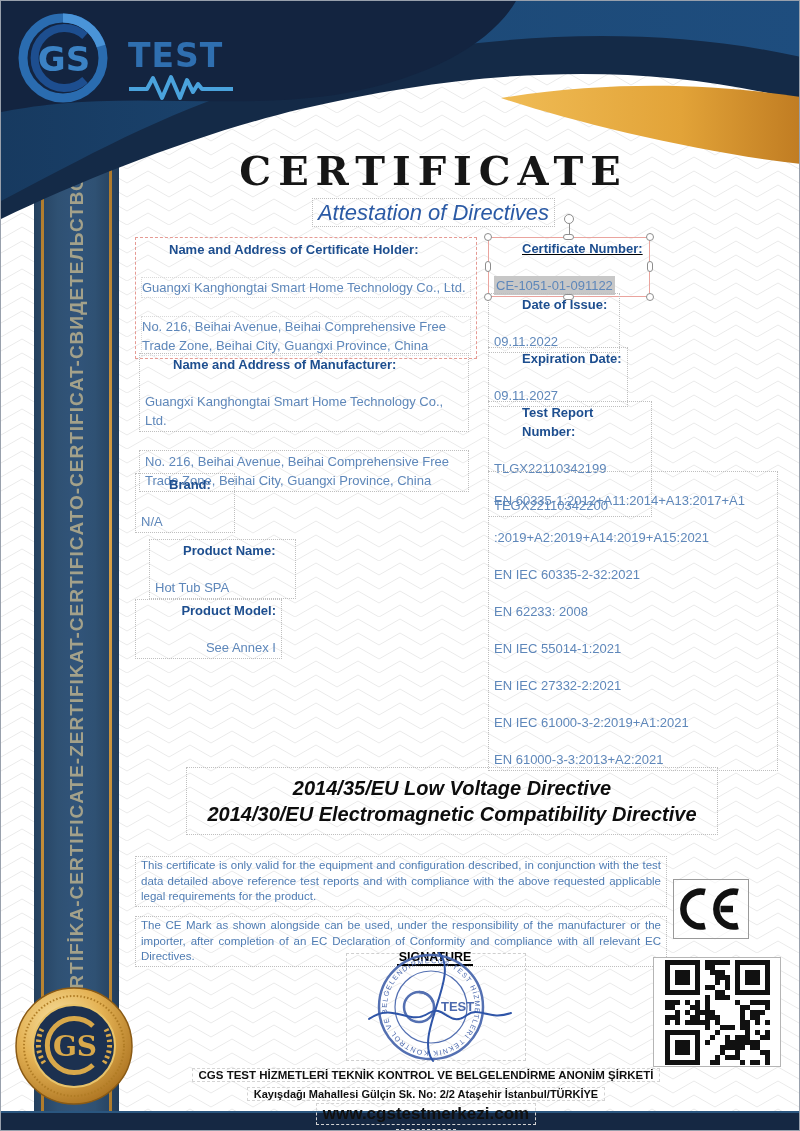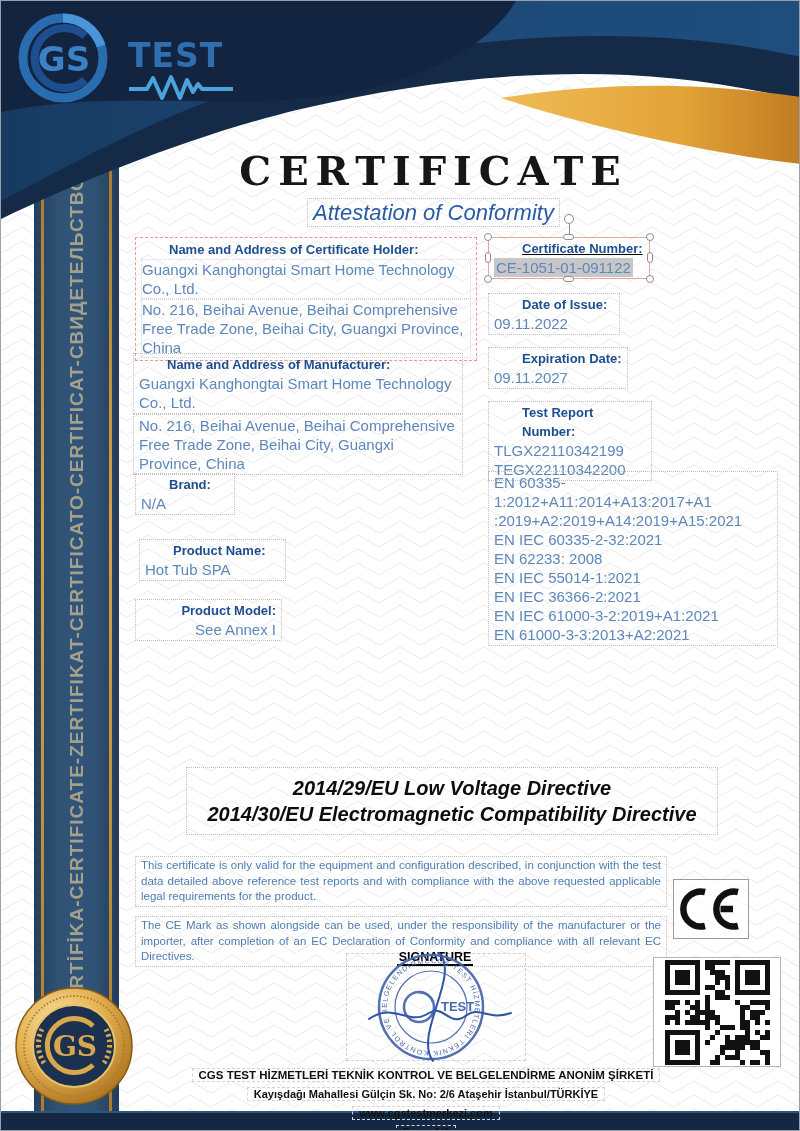--- a/index.html
+++ b/index.html
@@ -17,32 +17,32 @@
          writing-mode:vertical-rl;color:rgba(176,170,140,.9);font-size:19px;font-weight:600;
          letter-spacing:1px;white-space:nowrap;}
   
   .header-svg{left:0;top:0;z-index:2;}
   .bottombar{left:0;right:0;bottom:0;height:17px;background:#152843;border-top:2px solid #2a567f;z-index:2;}
   .medallion{left:8px;top:980px;z-index:4;}
   
   .content{position:absolute;inset:0;z-index:6;border-radius:18px;}
   .b{position:absolute;}
   .l{font-weight:bold;color:#1d4e8f;font-size:13px;line-height:19px;padding-left:28px;}
-  .v{color:#5e87ba;font-size:15px;line-height:19px;}
+  .v{color:#5e87ba;font-size:13px;line-height:19px;margin-top:18px;}
   .dot{border:1px dotted #bfbfbf;}
   .reddash{border:1px dashed #e59a93;}
   .pad{padding:1px 5px;}
   .title{font-family:"DejaVu Serif",serif;font-weight:bold;color:#161616;font-size:40px;letter-spacing:7px;}
   .subtitle{font-style:italic;color:#2b5aa5;font-size:22px;}
   .para{color:#4f7cb3;font-size:13px;line-height:17.5px;text-align:justify;}
   .fine{color:#4f7cb3;font-size:11.5px;line-height:15.5px;text-align:justify;}
   .directives{font-style:italic;font-weight:bold;color:#0d0d0d;font-size:20px;line-height:26px;text-align:center;}
   .footer-line{display:inline-block;border:1px dashed #d4d4d4;padding:0 6px;color:#101010;}
   .f1{font-weight:bold;font-size:11.5px;} .f2{font-weight:bold;font-size:11px;}
-  .f3{font-weight:bold;font-size:11px;} .f4{font-weight:bold;font-size:10.5px;}
+  .f3{font-weight:bold;font-size:17px;} .f4{font-weight:bold;font-size:10.5px;}
   .center{text-align:center;}
   
   .selbox{border:1.5px solid #eaa49e;background:rgba(255,255,255,.15);text-decoration:underline;}
   .hl{background:#c7c7c7;display:inline-block;padding:0 2px;}
   .handle{position:absolute;background:#fff;border:1px solid #8d8d8d;box-sizing:border-box;z-index:8;}
   .h-c{width:8px;height:8px;border-radius:50%;}
   .h-h{width:11px;height:6px;border-radius:3px;}
   .h-v{width:6px;height:11px;border-radius:3px;}
   .rot-stem{position:absolute;left:50%;top:-14px;width:1px;height:13px;background:#8d8d8d;}
   .rot{left:calc(50% - 5px);top:-24px;width:10px;height:10px;border-radius:50%;}
@@ -130,42 +130,42 @@
   </svg>
 
   <div class="abs bottombar"></div>
 
   <div class="content">
 
     <div class="b center" style="left:135px;top:146px;width:595px;">
       <span class="title">CERTIFICATE</span>
     </div>
     <div class="b center" style="left:135px;top:199px;width:595px;">
-      <span class="subtitle dot pad">Attestation of Conformity</span>
+      <span class="subtitle dot pad">Attestation of Directives</span>
     </div>
 
     <div class="b reddash" style="left:134px;top:236px;width:330px;padding:2px 5px;">
       <div class="l">Name and Address of Certificate Holder:</div>
       <div class="v dot" style="border-color:#d9d9d9;">Guangxi Kanghongtai Smart Home Technology Co., Ltd.</div>
       <div class="v dot" style="border-color:#d9d9d9;">No. 216, Beihai Avenue, Beihai Comprehensive Free Trade Zone, Beihai City, Guangxi Province, China</div>
     </div>
 
-    <div class="b" style="left:132px;top:352px;width:330px;">
+    <div class="b" style="left:138px;top:352px;width:330px;">
       <div class="dot pad">
         <div class="l">Name and Address of Manufacturer:</div>
         <div class="v">Guangxi Kanghongtai Smart Home Technology Co., Ltd.</div>
       </div>
       <div class="v dot pad">No. 216, Beihai Avenue, Beihai Comprehensive Free Trade Zone, Beihai City, Guangxi Province, China</div>
     </div>
 
     <div class="b dot pad" style="left:134px;top:472px;width:88px;">
       <div class="l">Brand:</div>
       <div class="v">N/A</div>
     </div>
-    <div class="b dot pad" style="left:138px;top:538px;width:135px;">
+    <div class="b dot pad" style="left:148px;top:538px;width:135px;">
       <div class="l">Product Name:</div>
       <div class="v">Hot Tub SPA</div>
     </div>
     <div class="b dot pad" style="left:134px;top:598px;width:135px;text-align:right;">
       <div class="l">Product Model:</div>
       <div class="v">See Annex I</div>
     </div>
 
     <div class="b selbox pad" style="left:487px;top:236px;width:150px;">
       <div class="l">Certificate Number:</div>
@@ -196,28 +196,28 @@
       <div class="v">TLGX22110342199</div>
       <div class="v">TEGX22110342200</div>
     </div>
 
     <div class="b dot pad" style="left:487px;top:470px;width:278px;">
       <div class="v">EN 60335-1:2012+A11:2014+A13:2017+A1</div>
       <div class="v">:2019+A2:2019+A14:2019+A15:2021</div>
       <div class="v">EN IEC 60335-2-32:2021</div>
       <div class="v">EN 62233: 2008</div>
       <div class="v">EN IEC 55014-1:2021</div>
-      <div class="v">EN IEC 36366-2:2021</div>
+      <div class="v">EN IEC 27332-2:2021</div>
       <div class="v">EN IEC 61000-3-2:2019+A1:2021</div>
       <div class="v">EN 61000-3-3:2013+A2:2021</div>
     </div>
 
 
     <div class="b directives dot" style="left:185px;top:766px;width:530px;padding:7px 0;">
-      <div>2014/29/EU Low Voltage Directive</div>
+      <div>2014/35/EU Low Voltage Directive</div>
       <div>2014/30/EU Electromagnetic Compatibility Directive</div>
     </div>
 
     <div class="b fine dot pad" style="left:134px;top:915px;width:520px;">The CE Mark as shown alongside can be used, under the responsibility of the manufacturer or the importer, after completion of an EC Declaration of Conformity and compliance with all relevant EC Directives.</div>
     <div class="b fine dot pad" style="left:134px;top:855px;width:520px;">This certificate is only valid for the equipment and configuration described, in conjunction with the test data detailed above reference test reports and with compliance with the above requested applicable legal requirements for the product.</div>
 
     <div class="abs cebox">
       <svg width="62" height="44">
         <g fill="none" stroke="#111" stroke-width="6.5">
           <path d="M25 5 A17.5 17.5 0 1 0 25 39"></path>
@@ -382,19 +382,19 @@
           <rect x="75" y="5" width="25" height="25" fill="#fff"></rect>
           <rect x="80" y="10" width="15" height="15" fill="#111"></rect>
           <rect x="0" y="70" width="35" height="35" fill="#111"></rect>
           <rect x="5" y="75" width="25" height="25" fill="#fff"></rect>
           <rect x="10" y="80" width="15" height="15" fill="#111"></rect>
         </svg>
     </div>
 
     <div class="b center" style="left:90px;top:1064px;width:670px;">
       <div><span class="footer-line f1">CGS TEST HİZMETLERİ TEKNİK KONTROL VE BELGELENDİRME ANONİM ŞİRKETİ</span></div>
-      <div style="margin-top:1px;"><span class="footer-line f2">Kayışdağı Mahallesi Gülçin Sk. No: 2/6 Ataşehir İstanbul/TÜRKİYE</span></div>
+      <div style="margin-top:1px;"><span class="footer-line f2">Kayışdağı Mahallesi Gülçin Sk. No: 2/2 Ataşehir İstanbul/TÜRKİYE</span></div>
       <div style="margin-top:1px;"><span class="footer-line f3">www.cgstestmerkezi.com</span></div>
       <div style="margin-top:1px;"><span class="footer-line f4">Page: 1/2</span></div>
     </div>
 
   </div>
 </div>
 
 </body></html>

